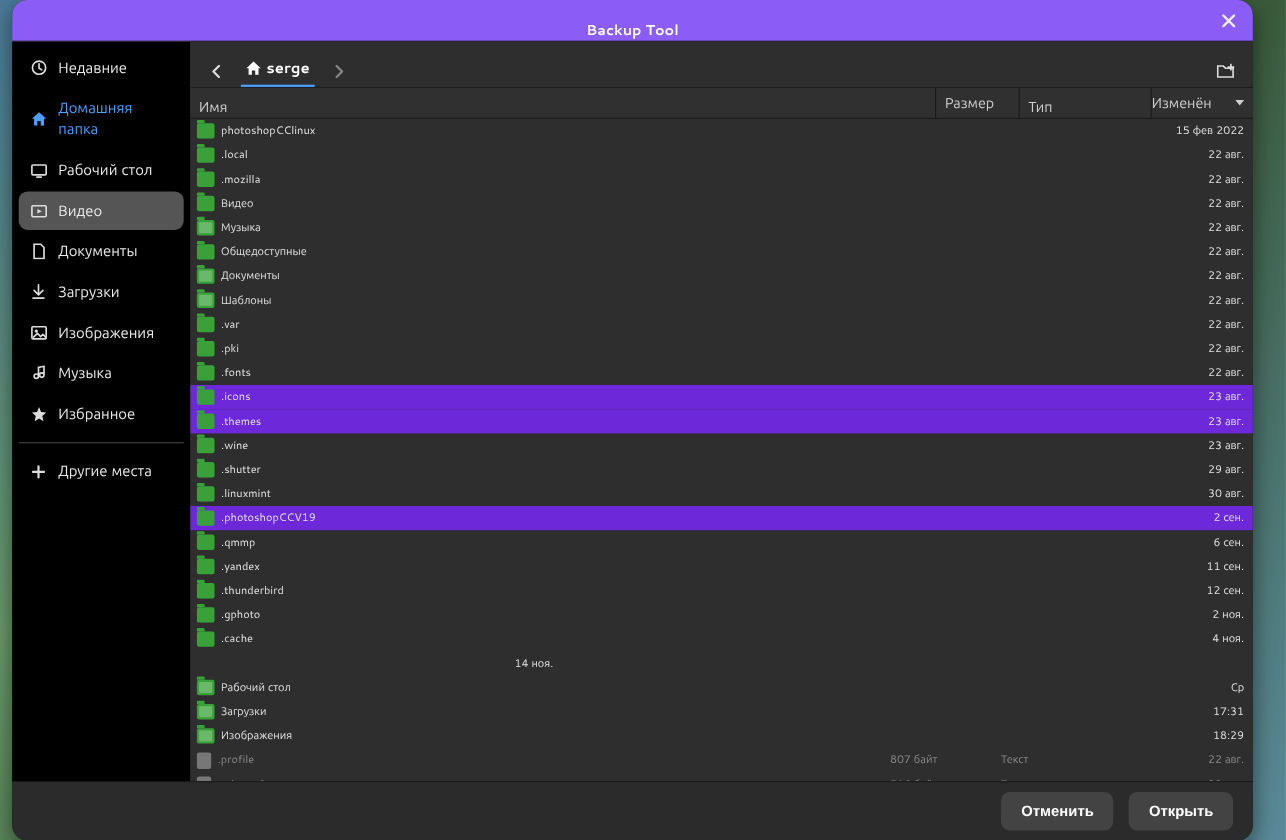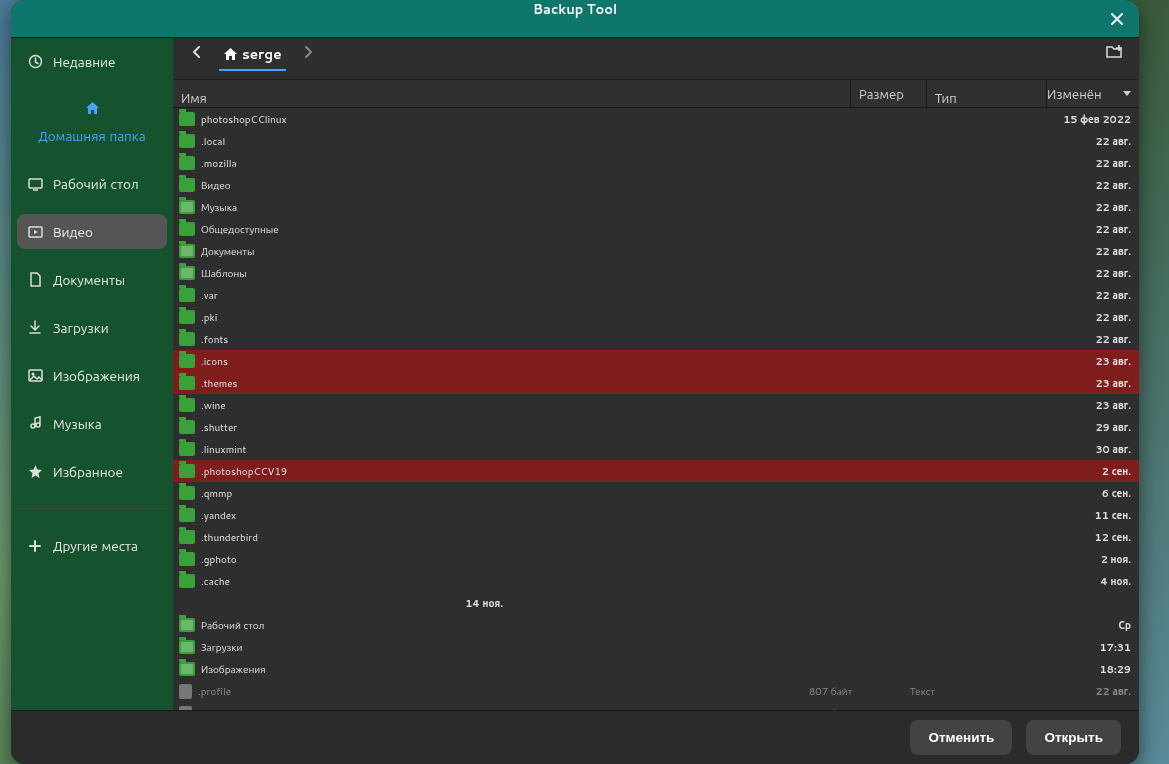--- a/index.html
+++ b/index.html
@@ -16,66 +16,66 @@
     background: #2b2b2b;
     border-radius: 14px;
     overflow: hidden;
     display: flex;
     flex-direction: column;
     box-shadow: 0 6px 20px rgba(0,0,0,.5);
   }
   .titlebar {
     height: 38px;
     display: flex;
-    align-items: flex-start;
+    align-items: flex-end;
     justify-content: center;
     color: #fff;
     font-size: 13px;
     font-weight: 600;
     position: relative;
-    background: #0f766e;
+    background: #8b5cf6;
     border-bottom: 1px solid #1a1a1a;
   }
   .titlebar .close {
     position: absolute; right: 10px; top: 50%; transform: translateY(-50%);
     width: 24px; height: 24px; border-radius: 12px;
     display: flex; align-items: center; justify-content: center;
     color: #eee; cursor: pointer;
   }
   .body {
     flex: 1; display: flex; min-height: 0;
     background: #2b2b2b;
   }
   .sidebar {
     width: 162px;
-    background: #14532d;
+    background: #000000;
     padding: 6px;
     display: flex; flex-direction: column;
-    gap: 13px;
+    gap: 2px;
   }
   .side-item {
     display: flex; align-items: center;
     gap: 10px;
     padding: 8px 10px;
     color: #eaeaea;
     font-size: 13.5px;
     border-radius: 8px;
     cursor: pointer;
   }
   .side-item.selected { background: #555; }
-  .side-item.accent { color: #4aa0ff; flex-direction: column; }
+  .side-item.accent { color: #4aa0ff; }
   .side-item .ico { width: 16px; height:16px; display:flex; align-items:center; justify-content:center; color:#ddd; flex-shrink:0;}
   .side-item.accent .ico { color:#4aa0ff; }
   .sep { border-top:1px solid #444; margin:6px 0;}
   .main {
     flex:1; display:flex; flex-direction:column; min-width:0;
     background:#2e2e2e;
   }
   .pathbar {
-    height:42px; display:flex; align-items:flex-start; gap:8px;
+    height:42px; display:flex; align-items:flex-end; gap:8px;
     padding:0 10px; background:#2e2e2e; border-bottom:1px solid #1f1f1f;
   }
   .nav-arrow {
     width:28px; height:28px; display:flex; align-items:center; justify-content:center;
     color:#ddd; cursor:pointer; border-radius:6px;
   }
   .nav-arrow.fwd { color:#888;}
   .crumb {
     display:flex; align-items:center; gap:4px;
     color:#fff; font-size:13.5px; font-weight:600;
@@ -95,27 +95,27 @@
   .filelist {
     flex:1; overflow:hidden; position:relative;
   }
   .rows { position:absolute; inset:0; overflow:hidden;}
   .row {
     display:flex; height:22px; align-items:center;
     color:#e2e2e2; font-size:10px;
     padding:0;
     gap:25px;
   }
-  .row.sel { background:#7f1d1d; }
+  .row.sel { background:#6d28d9; }
   .row.faded { color:#8a8a8a; }
   .cell-name { flex:1; display:flex; align-items:center; gap:6px; padding-left:6px; min-width:0;}
   .cell-name .fname { white-space:nowrap; overflow:hidden; text-overflow:ellipsis;}
   .cell-size { width:76px; padding-left:8px; white-space:nowrap;}
   .cell-type { width:120px; padding-left:8px; white-space:nowrap;}
-  .cell-mod  { width:92px; padding-right:8px; text-align:right; white-space:nowrap;font-weight:bold;}
+  .cell-mod  { width:92px; padding-right:8px; text-align:right; white-space:nowrap;}
   .folder-ico { width:16px; height:14px; background:#3aa13a; border-radius:2px; position:relative; flex-shrink:0;}
   .folder-ico::before { content:""; position:absolute; top:-3px; left:0; width:7px; height:3px; background:#3aa13a; border-radius:1px 1px 0 0;}
   .folder-ico.music::after, .folder-ico.docs::after, .folder-ico.pics::after, .folder-ico.tmpl::after, .folder-ico.desk::after, .folder-ico.dl::after {
     content:""; position:absolute; inset:2px; background:rgba(255,255,255,.25); border-radius:1px;
   }
   .file-ico { width:13px; height:15px; background:#ddd; border-radius:2px; flex-shrink:0; position:relative;}
   .row.faded .file-ico { background:#777; }
   .footer {
     height:54px; display:flex; align-items:center; justify-content:flex-end;
     gap:14px; padding:0 18px; background:#2b2b2b; border-top:1px solid #1a1a1a;

